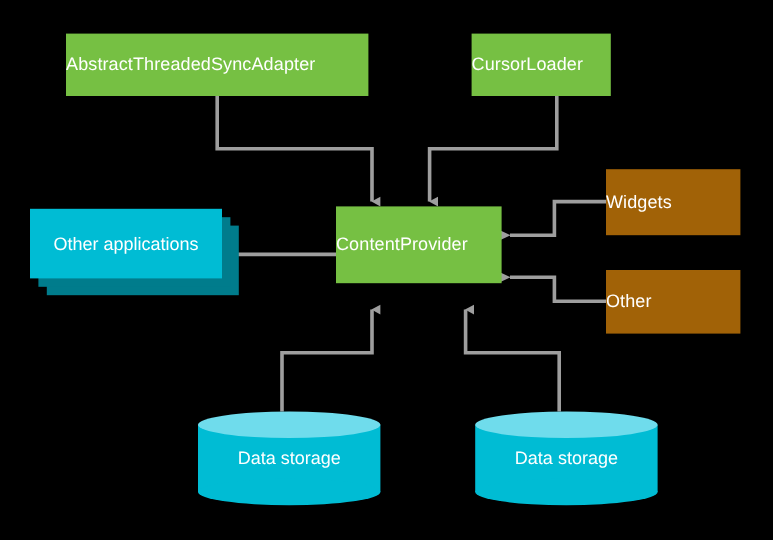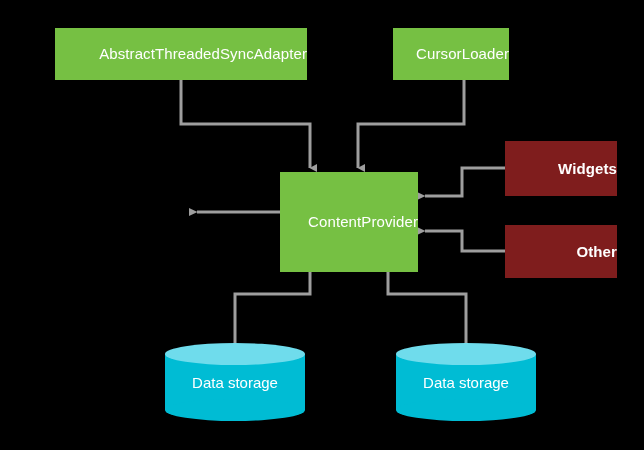--- a/index.html
+++ b/index.html
@@ -22,32 +22,32 @@
     left: 0; top: 0;
     width: 644px;
     height: 450px;
   }
 
   
   .node {
     position: absolute;
     display: flex;
     align-items: center;
-    justify-content: flex-end;
+    justify-content: flex-start;
     color: #ffffff;
     font-size: 15px;
     font-weight: 400;
     letter-spacing: .1px;
     text-align: center;
     line-height: 1.15;
     box-sizing: border-box;
     z-index: 5;
   }
   .node-green { background: #76c043; }
-  .node-cyan  { background: #7f1d1d; font-weight: bold; }
+  .node-cyan  { background: #a16207; }
 
   
   .stack-wrap {
     position: absolute;
     z-index: 5;
   }
   .stack-wrap .layer {
     position: absolute;
     background: #007c8c;
   }
@@ -61,20 +61,21 @@
     align-items: center;
     justify-content: center;
     color: #fff;
     font-size: 15px;
   }
 
   
   .cyl {
     position: absolute;
     z-index: 5;
+    padding-left: 12px;
   }
   .cyl .body {
     position: absolute;
     left: 0; right: 0;
     top: 11px; bottom: 11px;
     background: #00bcd4;
   }
   .cyl .cap-bottom {
     position: absolute;
     left: 0; right: 0;
@@ -151,22 +152,29 @@
   </svg>
 
   <div class="node node-green" style="left:55px; top:28px; width:252px; height:52px;">
     <span>AbstractThreadedSyncAdapter</span>
   </div>
 
   <div class="node node-green" style="left:393px; top:28px; width:116px; height:52px;">
     <span>CursorLoader</span>
   </div>
 
+  <div class="stack-wrap" style="left:25px; top:174px; width:160px; height:58px;">
+    <div class="layer l1"></div>
+    <div class="layer l2"></div>
+    <div class="front">
+      <span>Other applications</span>
+    </div>
+  </div>
 
-  <div class="node node-green" style="left:280px; top:172px; width:138px; height:100px;">
+  <div class="node node-green" style="left:280px; top:172px; width:138px; height:64px;">
     <span>ContentProvider</span>
   </div>
 
   <div class="node node-cyan" style="left:505px; top:141px; width:112px; height:55px;">
     <span>Widgets</span>
   </div>
 
   <div class="node node-cyan" style="left:505px; top:225px; width:112px; height:53px;">
     <span>Other</span>
   </div>

